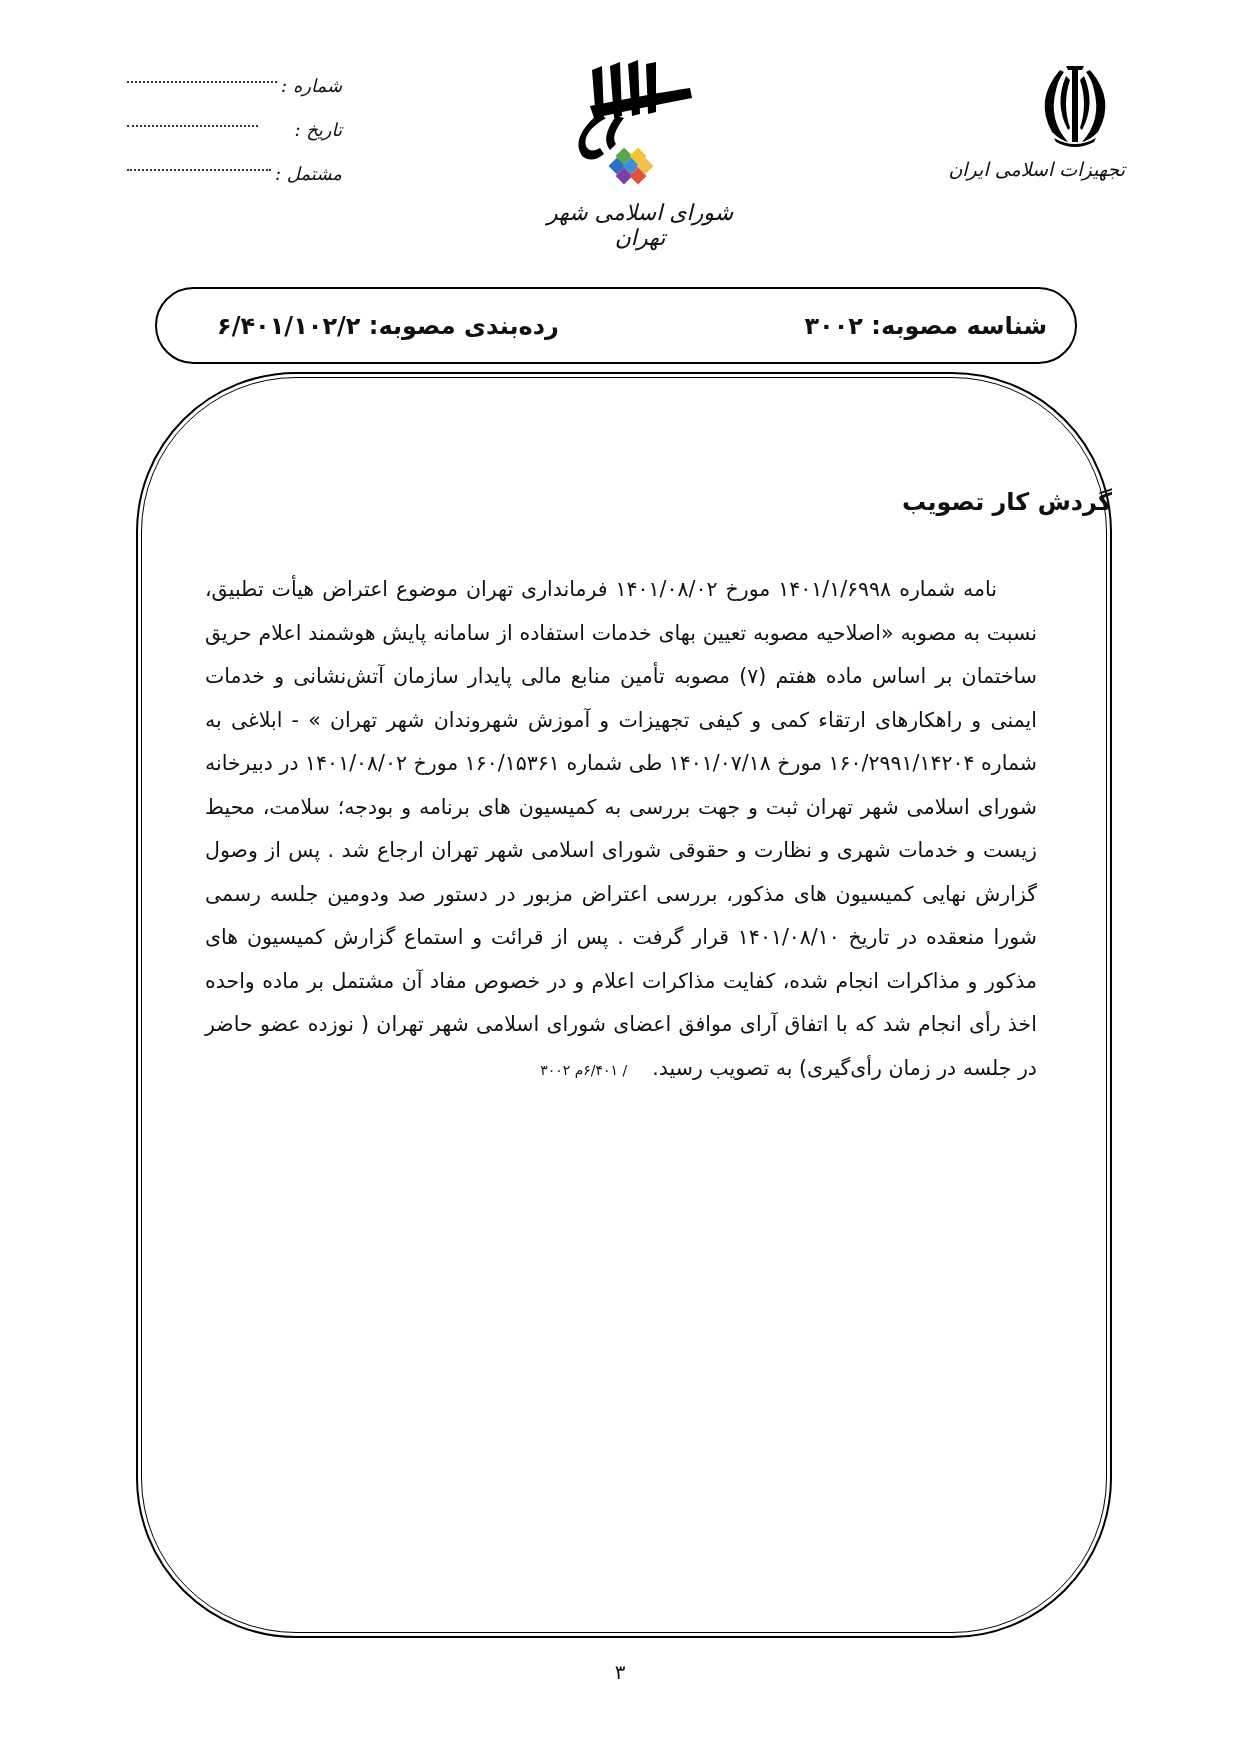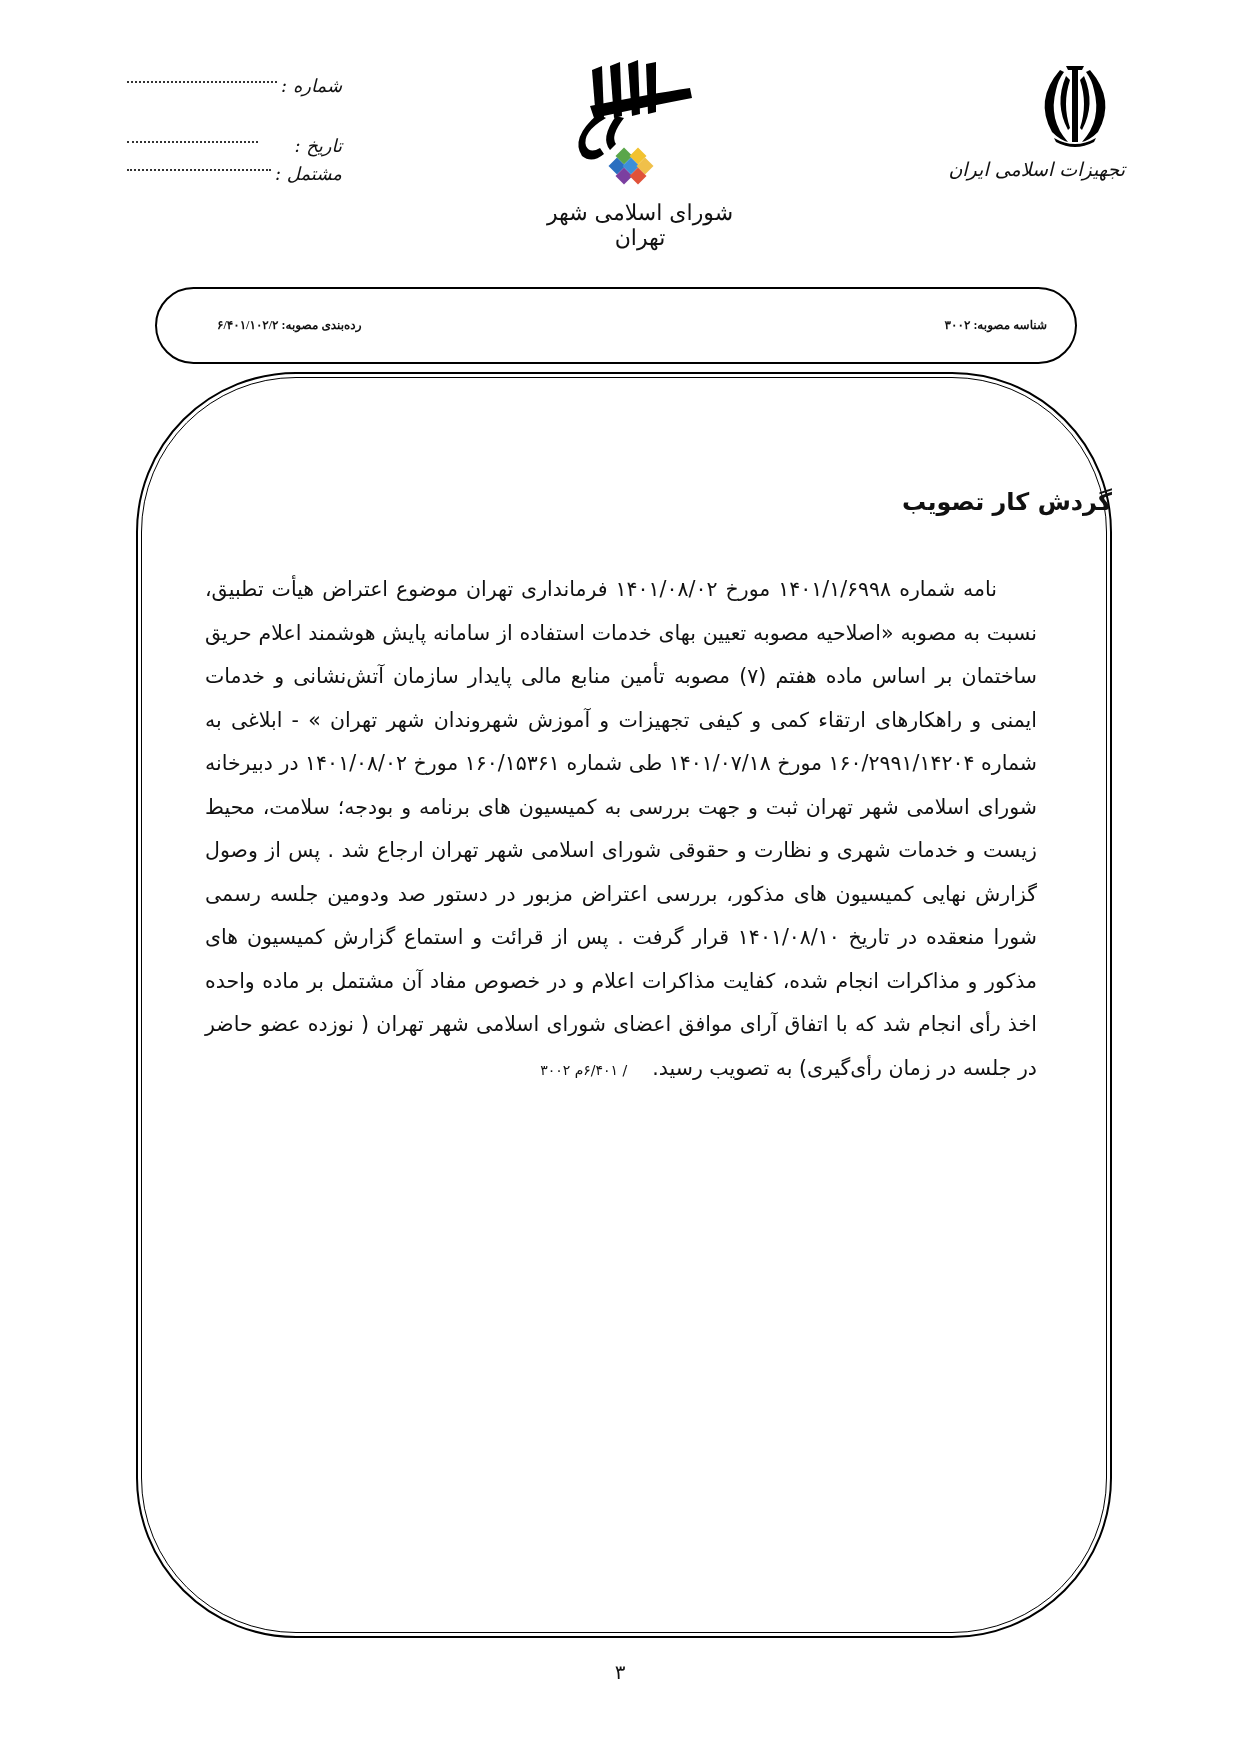--- a/index.html
+++ b/index.html
@@ -10,35 +10,35 @@
   
   .meta-row { position: absolute; left: 127px; width: 215px; height: 30px;
               display: flex; flex-direction: row-reverse; align-items: center; }
   .meta-label { font-family: "DejaVu Serif", serif; font-style: italic; font-size: 18px;
                 direction: rtl; white-space: nowrap; padding-left: 4px; }
   .meta-dots { flex: 1; border-bottom: 2px dotted #333; height: 0; margin-bottom: 7px; }
 
   
   .council-logo { left: 540px; top: 58px; width: 200px; height: 190px; }
   .council-caption { left: 540px; top: 200px; width: 200px; text-align: center;
-                     font-family: "DejaVu Serif", serif; font-size: 22px;
+                     font-family: "DejaVu Serif", serif; font-style: italic; font-size: 22px;
                      direction: rtl; }
 
   
   .emblem { left: 1030px; top: 60px; width: 90px; height: 90px; }
   .emblem-caption { left: 995px; top: 158px; width: 130px; text-align: center;
                     font-family: "DejaVu Serif", serif; font-style: italic; font-size: 19px;
                     direction: rtl; white-space: nowrap; }
 
   
   .header-box { left: 155px; top: 287px; width: 922px; height: 77px;
                 border: 2.5px solid #000; border-radius: 40px; box-sizing: border-box;
                 display: flex; align-items: center; justify-content: space-between;
                 padding: 0 28px 0 60px; direction: rtl; }
-  .hdr-item { font-weight: bold; font-size: 12px; white-space: nowrap; font-family: Liberation Serif, serif; }
+  .hdr-item { font-weight: bold; font-size: 24px; white-space: nowrap; }
 
   
   .main-outer { left: 136px; top: 372px; width: 976px; height: 1266px;
                 border: 2.5px solid #000; border-radius: 160px; box-sizing: border-box; }
   .main-inner { left: 141px; top: 377px; width: 966px; height: 1256px;
                 border: 1.5px solid #000; border-radius: 155px; box-sizing: border-box; }
 
   .doc-title { left: 136px; top: 488px; width: 976px; text-align: right;
                font-weight: bold; font-size: 24px; direction: rtl; }
 
@@ -49,21 +49,21 @@
 
   .page-number { left: 590px; top: 1660px; width: 60px; text-align: center; font-size: 20px; }
 </style>
 </head>
 <body>
 
 <div class="meta-row" style="top:70px;">
   <span class="meta-label">شماره :</span>
   <span class="meta-dots"></span>
 </div>
-<div class="meta-row" style="top:130px;gap:32px;">
+<div class="meta-row" style="top:114px;gap:32px;">
   <span class="meta-label">تاریخ :</span>
   <span class="meta-dots"></span>
 </div>
 <div class="meta-row" style="top:158px;">
   <span class="meta-label">مشتمل :</span>
   <span class="meta-dots"></span>
 </div>
 
 <div class="abs council-logo">
   <svg width="200" height="140" viewBox="0 0 200 140">

